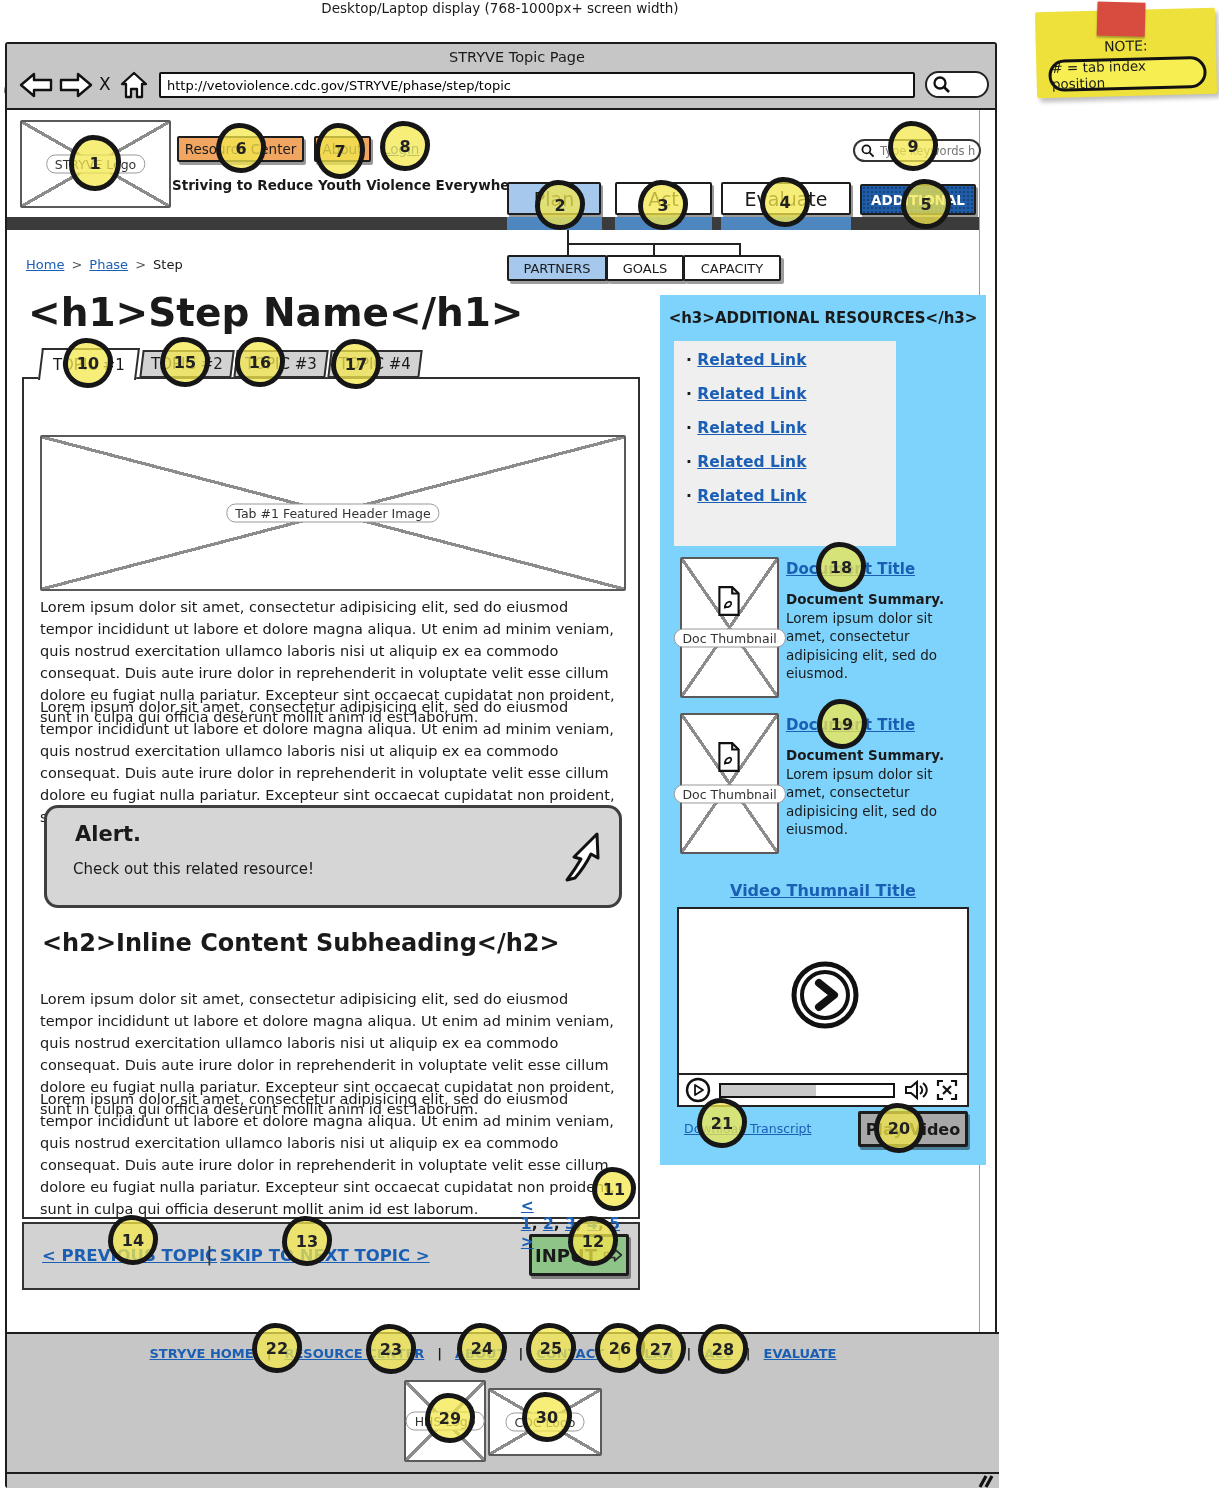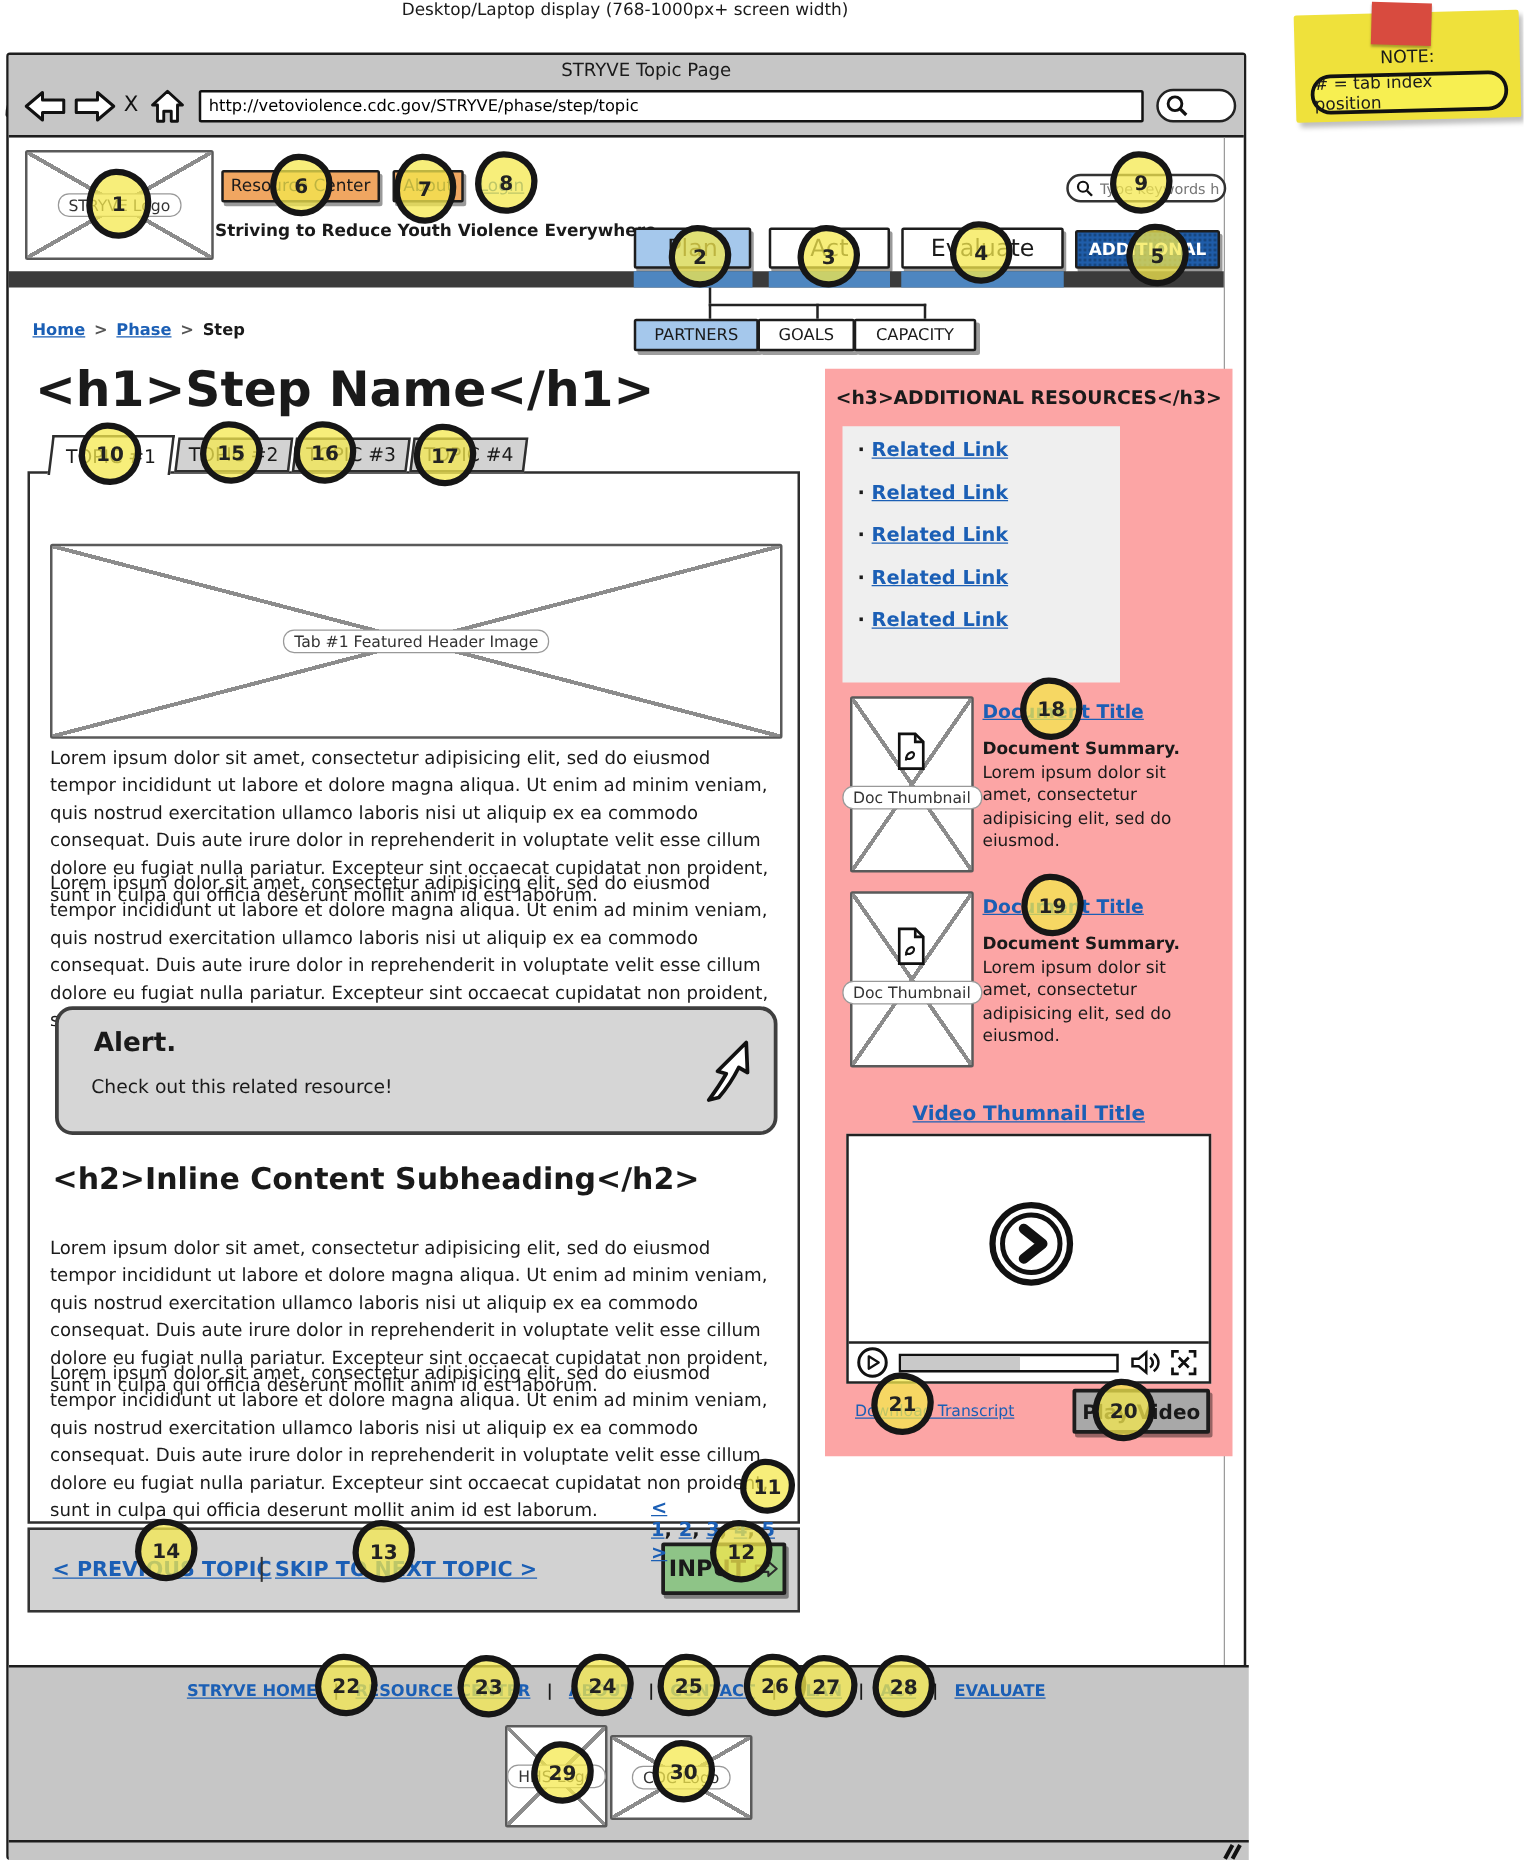--- a/index.html
+++ b/index.html
@@ -104,31 +104,31 @@
     <div class="wline" style="left:560px;top:186px;width:2px;height:13px;"></div>
     <div class="wline" style="left:560px;top:199px;width:174px;height:2px;"></div>
     <div class="wline" style="left:560px;top:199px;width:2px;height:12px;"></div>
     <div class="wline" style="left:646px;top:199px;width:2px;height:12px;"></div>
     <div class="wline" style="left:732px;top:199px;width:2px;height:12px;"></div>
 
     <div class="abs btn" style="left:500px;top:211px;width:100px;height:26px;background:#a5c8ec;font-size:13px;font-weight:normal;box-shadow:3px 3px 0 #9d9d9d;">PARTNERS</div>
     <div class="abs btn" style="left:599px;top:211px;width:78px;height:26px;background:#fff;font-size:13px;font-weight:normal;box-shadow:3px 3px 0 #9d9d9d;">GOALS</div>
     <div class="abs btn" style="left:676px;top:211px;width:98px;height:26px;background:#fff;font-size:13px;font-weight:normal;box-shadow:3px 3px 0 #9d9d9d;">CAPACITY</div>
 
-    <div class="abs" style="left:19px;top:213px;font-size:13px;display:flex;gap:7px;align-items:center;font-weight:bold;">
+    <div class="abs" style="left:19px;top:213px;font-size:13px;display:flex;gap:7px;align-items:center;">
       <a class="link">Home</a>
       <span style="color:#555;">&gt;</span>
       <a class="link">Phase</a>
       <span style="color:#555;">&gt;</span>
       <span>Step</span>
     </div>
 
     <div class="abs bold" style="left:21px;top:246px;font-size:39px;">&lt;h1&gt;Step Name&lt;/h1&gt;</div>
 
-    <div class="abs" style="left:653px;top:251px;width:326px;height:870px;background:#fca5a5;">
+    <div class="abs" style="left:653px;top:251px;width:326px;height:870px;background:#7dd3fc;">
       <div class="abs bold" style="left:0;top:14px;width:100%;text-align:center;font-size:15px;">&lt;h3&gt;ADDITIONAL RESOURCES&lt;/h3&gt;</div>
       <div class="abs" style="left:14px;top:46px;width:222px;height:205px;background:#efefef;font-weight:bold;">
         <div class="abs" style="left:12px;top:10px;display:flex;flex-direction:column;gap:16px;font-size:15.5px;">
           <div><span>·</span> <a class="link">Related Link</a></div>
           <div><span>·</span> <a class="link">Related Link</a></div>
           <div><span>·</span> <a class="link">Related Link</a></div>
           <div><span>·</span> <a class="link">Related Link</a></div>
           <div><span>·</span> <a class="link">Related Link</a></div>
         </div>
       </div>

